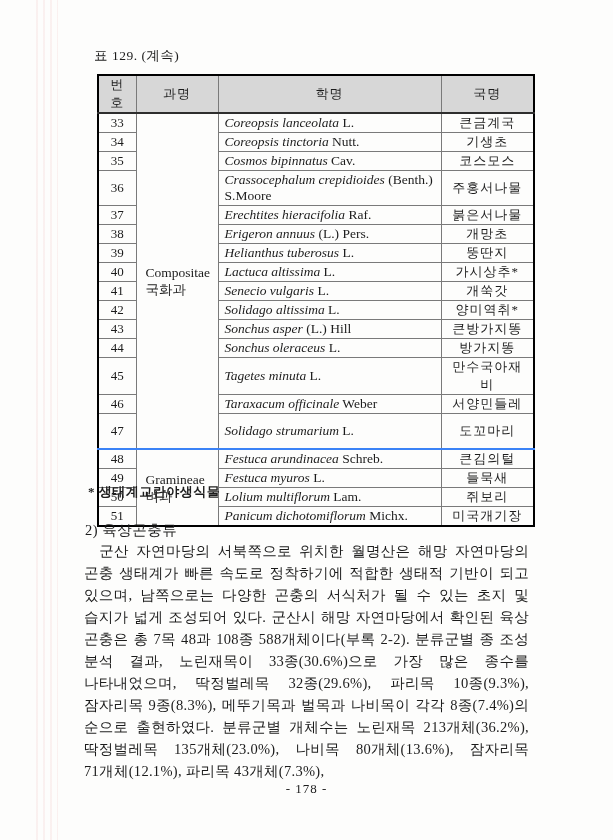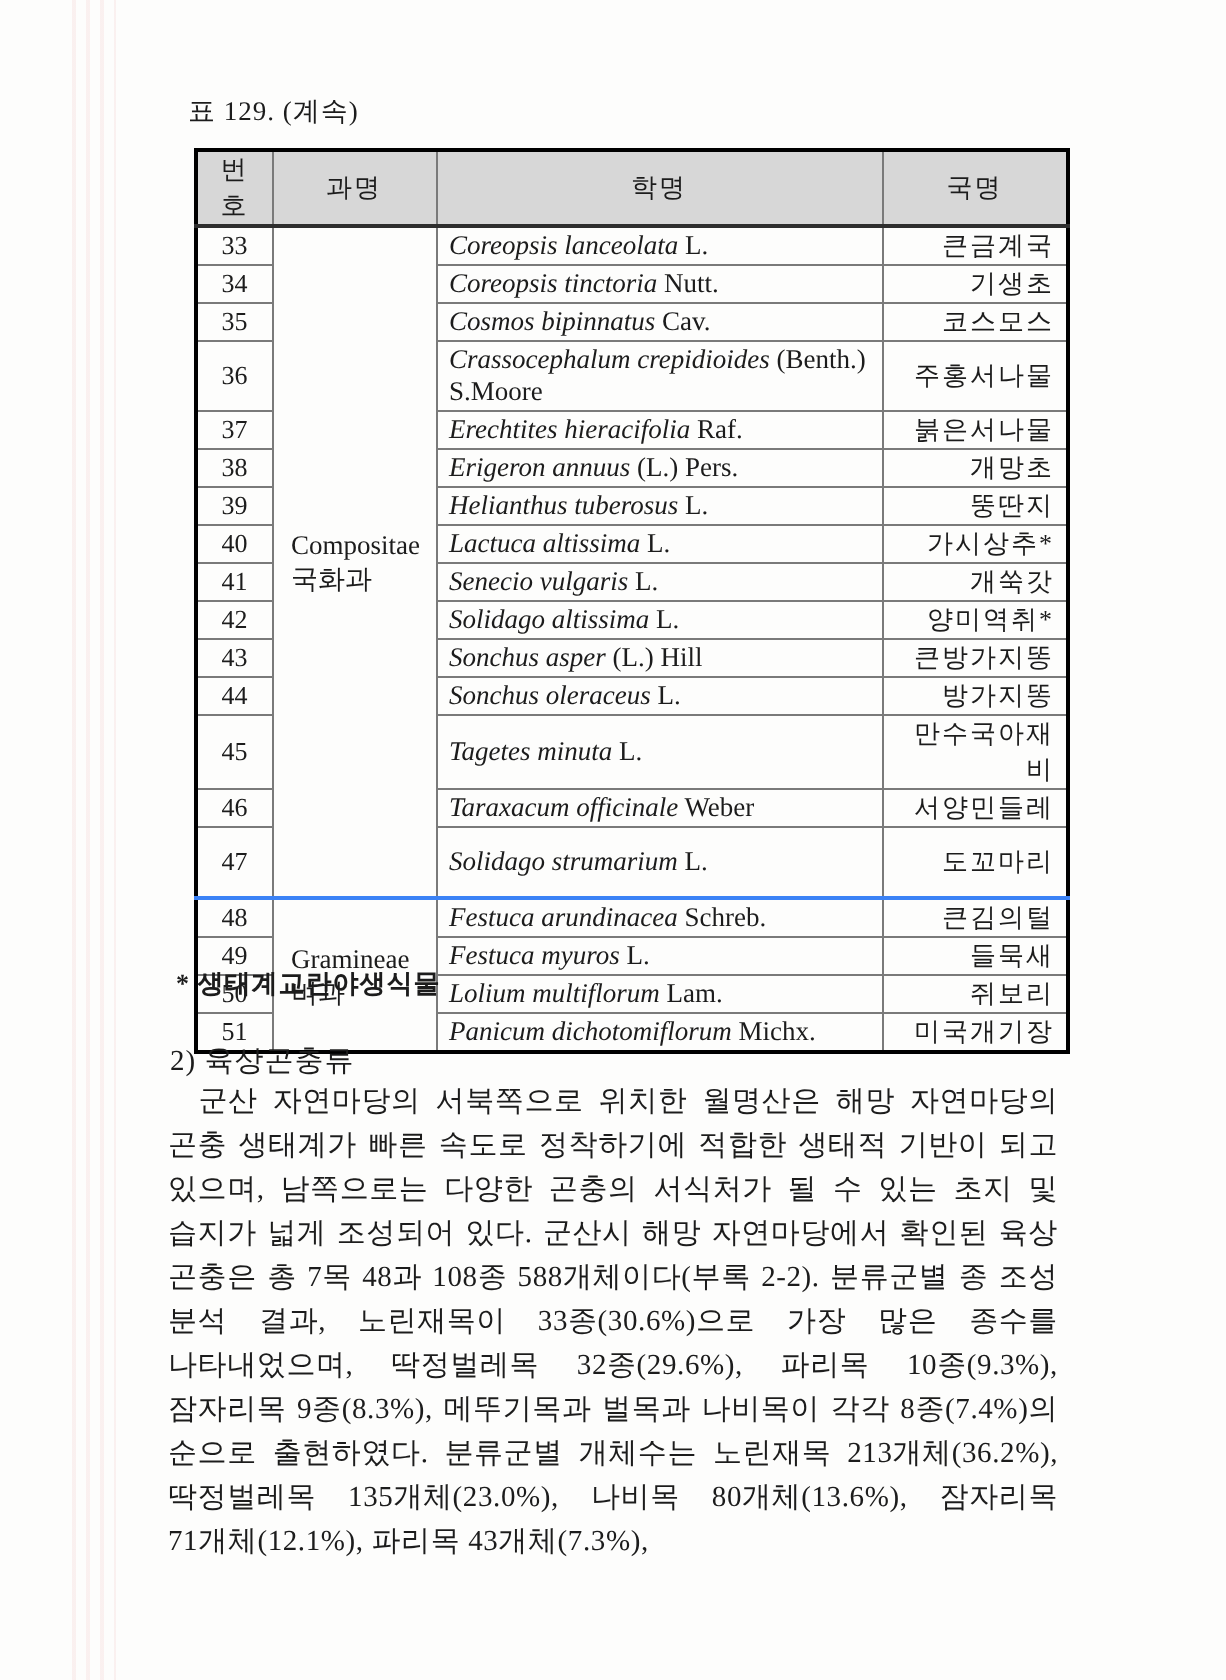--- a/index.html
+++ b/index.html
@@ -45,21 +45,21 @@
   }
   .species-table tbody td { height:18px; }
   .species-table tr.tall td { height:34px; }
   .species-table tr.group-start td { border-top:2px solid #3b82f6; }
 
   td.no  { text-align:center;margin-top:14px; }
   td.fam { text-align:left; padding-left:9px; vertical-align:middle; line-height:17px; font-size:13.5px; }
   td.fam div { white-space:nowrap;font-family:Liberation Serif, serif; }
   td.sci { text-align:left; line-height:16px; font-size:13.5px; }
   td.sci i { }
-  td.kor { text-align:right; letter-spacing:1px; }
+  td.kor { text-align:center; letter-spacing:1px; }
 
   .footnote {
     position:absolute; left:88px; top:483px;
     font-size:13px; font-weight:bold; letter-spacing:0.5px;
   }
 
   .section-heading {
     position:absolute; left:85px; top:521px;
     font-size:14.5px; letter-spacing:0.5px;
   }
@@ -210,14 +210,15 @@
         </tr>
       </tbody>
   </table>
 
   <div class="footnote">* 생태계교란야생식물</div>
 
   <div class="section-heading">2) 육상곤충류</div>
 
   <p class="body-text">군산 자연마당의 서북쪽으로 위치한 월명산은 해망 자연마당의 곤충 생태계가 빠른 속도로 정착하기에 적합한 생태적 기반이 되고 있으며, 남쪽으로는 다양한 곤충의 서식처가 될 수 있는 초지 및 습지가 넓게 조성되어 있다. 군산시 해망 자연마당에서 확인된 육상 곤충은 총 7목 48과 108종 588개체이다(부록 2-2). 분류군별 종 조성 분석 결과, 노린재목이 33종(30.6%)으로 가장 많은 종수를 나타내었으며, 딱정벌레목 32종(29.6%), 파리목 10종(9.3%), 잠자리목 9종(8.3%), 메뚜기목과 벌목과 나비목이 각각 8종(7.4%)의 순으로 출현하였다. 분류군별 개체수는 노린재목 213개체(36.2%), 딱정벌레목 135개체(23.0%), 나비목 80개체(13.6%), 잠자리목 71개체(12.1%), 파리목 43개체(7.3%),</p>
 
+  <div class="page-number">- 178 -</div>
 
 </div>
 
 </body></html>

